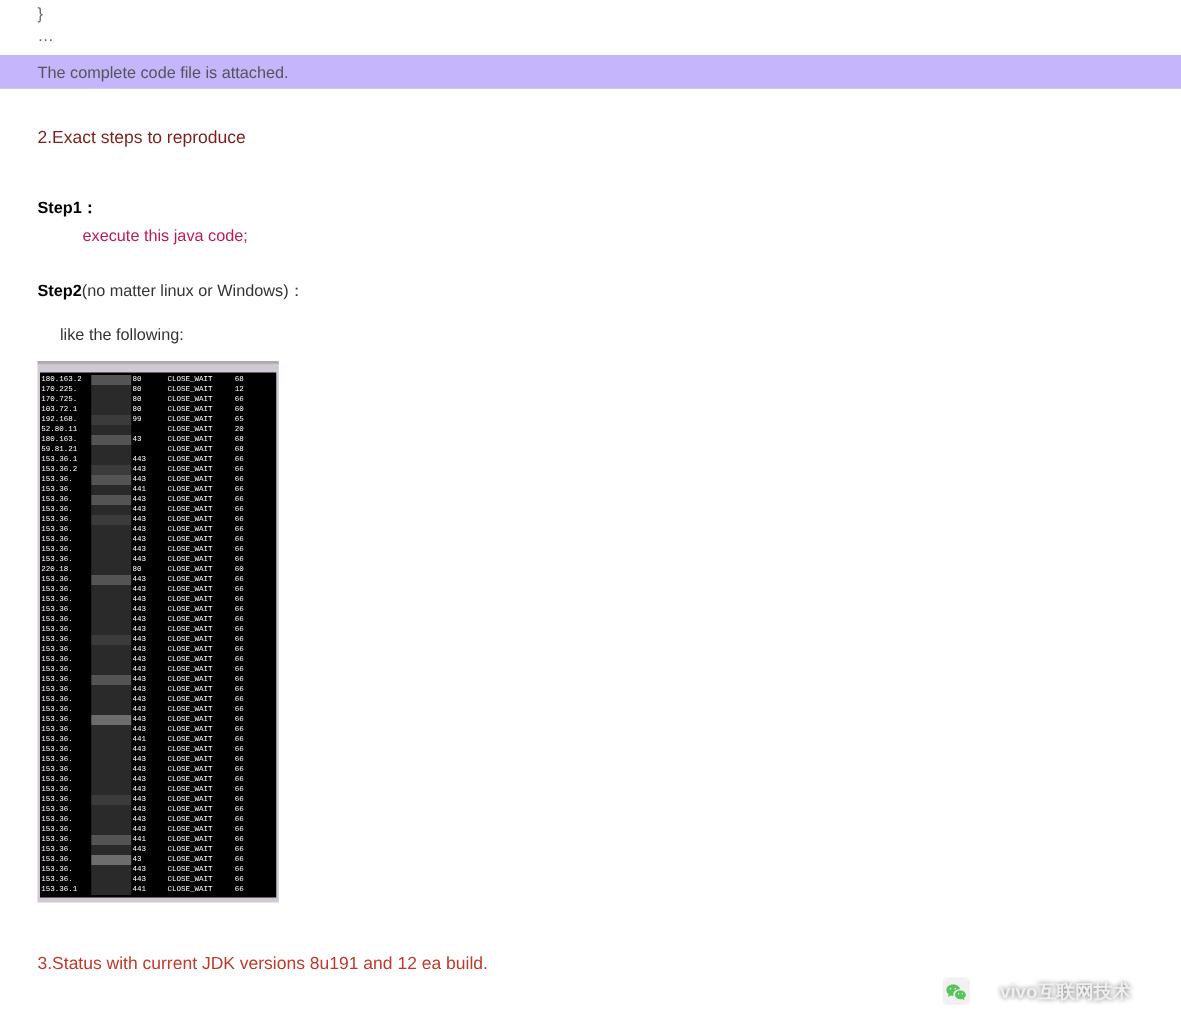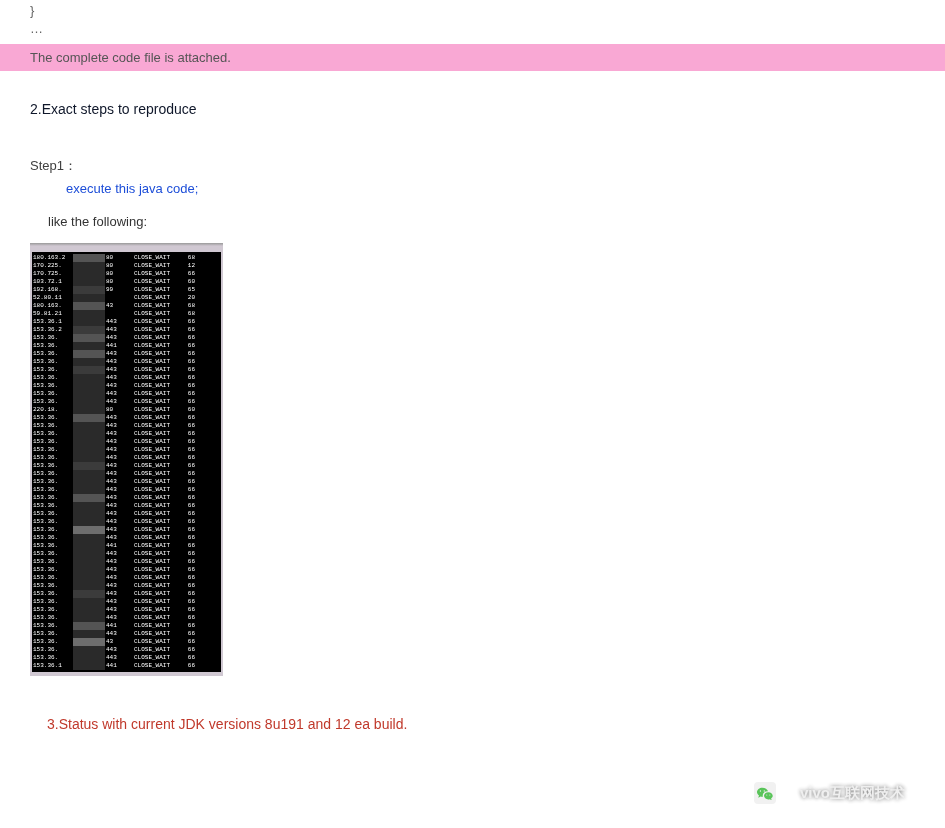--- a/index.html
+++ b/index.html
@@ -7,31 +7,31 @@
     margin: 0;
     font-family: Arial, "Microsoft YaHei", sans-serif;
     font-size: 13px;
     color: #333;
     background: #fff;
     width: 945px;
   }
   .content { padding: 0 30px 30px 30px; }
   .code-line { color: #666; font-size: 13px; margin: 3px 0; }
   .attached-line {
-    background: #f9a8d4;
+    background: #c4b5fd;
     color: #555;
     padding: 6px 0;
     margin: 8px -30px 0 -30px;
     padding-left: 30px;
   }
-  .section-title { color: #0f172a; font-size: 14px; margin: 30px 0 20px 0; }
+  .section-title { color: #7f1d1d; font-size: 14px; margin: 30px 0 20px 0; }
   .step-block { margin-top: 40px; }
-  .step-label { font-weight: normal; color: #404040; }
+  .step-label { font-weight: bold; color: #000000; }
   .step-rest { color: #333; }
-  .indent { margin-left: 36px; margin-top: 6px; color: #1d4ed8; }
+  .indent { margin-left: 36px; margin-top: 6px; color: #be185d; }
   .watch-line { margin: 24px 0 20px 36px; color: #333; }
   .like-line { margin: 18px 0 14px 18px; color: #333; }
 
   .terminal-wrap {
     width: 193px;
     background: #d0c8d2;
     padding: 10px 2px 4px 2px;
     position: relative;
   }
   .terminal-top-shadow {
@@ -74,39 +74,42 @@
     font-size: 15px;
     font-weight: bold;
   }
   .wm-icon {
     width: 22px; height: 22px;
     border-radius: 4px;
     background: #f0f0f0;
     display: flex; align-items: center; justify-content: center;
   }
   .wm-icon svg { width: 16px; height: 14px; fill: #4bbf4b; }
-  .footer-title { color: #c0392b; font-size: 14px; margin-top: 40px; margin-left: 17px; }
+  .footer-title { color: #c0392b; font-size: 14px; margin-top: 40px; }
 </style>
 </head>
 <body>
 
 <div class="content">
 
   <div class="code-line">}</div>
   <div class="code-line">…</div>
 
   <div class="attached-line">The complete code file is attached.</div>
 
   <div class="section-title">2.Exact steps to reproduce</div>
 
   <div class="step-block">
     <span class="step-label">Step1：</span>
     <div class="indent">execute this java code;</div>
   </div>
 
+  <div class="step-block" style="margin-top:28px">
+    <span class="step-label">Step2</span><span class="step-rest">(no matter linux or Windows)：</span>
+  </div>
 
 
   <div class="like-line">like the following:</div>
 
   <div class="terminal-wrap">
     <div class="terminal-top-shadow"></div>
     <div class="terminal" id="terminal"><div class="trow"><span class="c-ip">180.163.2</span><span class="c-mask blur-c"></span><span class="c-port">80</span><span class="c-stat">CLOSE_WAIT</span><span class="c-cnt">68</span></div><div class="trow"><span class="c-ip">170.225.</span><span class="c-mask blur-a"></span><span class="c-port">80</span><span class="c-stat">CLOSE_WAIT</span><span class="c-cnt">12</span></div><div class="trow"><span class="c-ip">170.725.</span><span class="c-mask blur-a"></span><span class="c-port">80</span><span class="c-stat">CLOSE_WAIT</span><span class="c-cnt">66</span></div><div class="trow"><span class="c-ip">103.72.1</span><span class="c-mask blur-a"></span><span class="c-port">80</span><span class="c-stat">CLOSE_WAIT</span><span class="c-cnt">60</span></div><div class="trow"><span class="c-ip">192.168.</span><span class="c-mask blur-b"></span><span class="c-port">99</span><span class="c-stat">CLOSE_WAIT</span><span class="c-cnt">65</span></div><div class="trow"><span class="c-ip">52.80.11</span><span class="c-mask blur-a"></span><span class="c-port"></span><span class="c-stat">CLOSE_WAIT</span><span class="c-cnt">20</span></div><div class="trow"><span class="c-ip">180.163.</span><span class="c-mask blur-c"></span><span class="c-port">43</span><span class="c-stat">CLOSE_WAIT</span><span class="c-cnt">68</span></div><div class="trow"><span class="c-ip">59.81.21</span><span class="c-mask blur-a"></span><span class="c-port"></span><span class="c-stat">CLOSE_WAIT</span><span class="c-cnt">68</span></div><div class="trow"><span class="c-ip">153.36.1</span><span class="c-mask blur-a"></span><span class="c-port">443</span><span class="c-stat">CLOSE_WAIT</span><span class="c-cnt">66</span></div><div class="trow"><span class="c-ip">153.36.2</span><span class="c-mask blur-b"></span><span class="c-port">443</span><span class="c-stat">CLOSE_WAIT</span><span class="c-cnt">66</span></div><div class="trow"><span class="c-ip">153.36.</span><span class="c-mask blur-c"></span><span class="c-port">443</span><span class="c-stat">CLOSE_WAIT</span><span class="c-cnt">66</span></div><div class="trow"><span class="c-ip">153.36.</span><span class="c-mask blur-a"></span><span class="c-port">441</span><span class="c-stat">CLOSE_WAIT</span><span class="c-cnt">66</span></div><div class="trow"><span class="c-ip">153.36.</span><span class="c-mask blur-c"></span><span class="c-port">443</span><span class="c-stat">CLOSE_WAIT</span><span class="c-cnt">66</span></div><div class="trow"><span class="c-ip">153.36.</span><span class="c-mask blur-a"></span><span class="c-port">443</span><span class="c-stat">CLOSE_WAIT</span><span class="c-cnt">66</span></div><div class="trow"><span class="c-ip">153.36.</span><span class="c-mask blur-b"></span><span class="c-port">443</span><span class="c-stat">CLOSE_WAIT</span><span class="c-cnt">66</span></div><div class="trow"><span class="c-ip">153.36.</span><span class="c-mask blur-a"></span><span class="c-port">443</span><span class="c-stat">CLOSE_WAIT</span><span class="c-cnt">66</span></div><div class="trow"><span class="c-ip">153.36.</span><span class="c-mask blur-a"></span><span class="c-port">443</span><span class="c-stat">CLOSE_WAIT</span><span class="c-cnt">66</span></div><div class="trow"><span class="c-ip">153.36.</span><span class="c-mask blur-a"></span><span class="c-port">443</span><span class="c-stat">CLOSE_WAIT</span><span class="c-cnt">66</span></div><div class="trow"><span class="c-ip">153.36.</span><span class="c-mask blur-a"></span><span class="c-port">443</span><span class="c-stat">CLOSE_WAIT</span><span class="c-cnt">66</span></div><div class="trow"><span class="c-ip">220.18.</span><span class="c-mask blur-a"></span><span class="c-port">80</span><span class="c-stat">CLOSE_WAIT</span><span class="c-cnt">60</span></div><div class="trow"><span class="c-ip">153.36.</span><span class="c-mask blur-c"></span><span class="c-port">443</span><span class="c-stat">CLOSE_WAIT</span><span class="c-cnt">66</span></div><div class="trow"><span class="c-ip">153.36.</span><span class="c-mask blur-a"></span><span class="c-port">443</span><span class="c-stat">CLOSE_WAIT</span><span class="c-cnt">66</span></div><div class="trow"><span class="c-ip">153.36.</span><span class="c-mask blur-a"></span><span class="c-port">443</span><span class="c-stat">CLOSE_WAIT</span><span class="c-cnt">66</span></div><div class="trow"><span class="c-ip">153.36.</span><span class="c-mask blur-a"></span><span class="c-port">443</span><span class="c-stat">CLOSE_WAIT</span><span class="c-cnt">66</span></div><div class="trow"><span class="c-ip">153.36.</span><span class="c-mask blur-a"></span><span class="c-port">443</span><span class="c-stat">CLOSE_WAIT</span><span class="c-cnt">66</span></div><div class="trow"><span class="c-ip">153.36.</span><span class="c-mask blur-a"></span><span class="c-port">443</span><span class="c-stat">CLOSE_WAIT</span><span class="c-cnt">66</span></div><div class="trow"><span class="c-ip">153.36.</span><span class="c-mask blur-b"></span><span class="c-port">443</span><span class="c-stat">CLOSE_WAIT</span><span class="c-cnt">66</span></div><div class="trow"><span class="c-ip">153.36.</span><span class="c-mask blur-a"></span><span class="c-port">443</span><span class="c-stat">CLOSE_WAIT</span><span class="c-cnt">66</span></div><div class="trow"><span class="c-ip">153.36.</span><span class="c-mask blur-a"></span><span class="c-port">443</span><span class="c-stat">CLOSE_WAIT</span><span class="c-cnt">66</span></div><div class="trow"><span class="c-ip">153.36.</span><span class="c-mask blur-a"></span><span class="c-port">443</span><span class="c-stat">CLOSE_WAIT</span><span class="c-cnt">66</span></div><div class="trow"><span class="c-ip">153.36.</span><span class="c-mask blur-c"></span><span class="c-port">443</span><span class="c-stat">CLOSE_WAIT</span><span class="c-cnt">66</span></div><div class="trow"><span class="c-ip">153.36.</span><span class="c-mask blur-a"></span><span class="c-port">443</span><span class="c-stat">CLOSE_WAIT</span><span class="c-cnt">66</span></div><div class="trow"><span class="c-ip">153.36.</span><span class="c-mask blur-a"></span><span class="c-port">443</span><span class="c-stat">CLOSE_WAIT</span><span class="c-cnt">66</span></div><div class="trow"><span class="c-ip">153.36.</span><span class="c-mask blur-a"></span><span class="c-port">443</span><span class="c-stat">CLOSE_WAIT</span><span class="c-cnt">66</span></div><div class="trow"><span class="c-ip">153.36.</span><span class="c-mask blur-d"></span><span class="c-port">443</span><span class="c-stat">CLOSE_WAIT</span><span class="c-cnt">66</span></div><div class="trow"><span class="c-ip">153.36.</span><span class="c-mask blur-a"></span><span class="c-port">443</span><span class="c-stat">CLOSE_WAIT</span><span class="c-cnt">66</span></div><div class="trow"><span class="c-ip">153.36.</span><span class="c-mask blur-a"></span><span class="c-port">441</span><span class="c-stat">CLOSE_WAIT</span><span class="c-cnt">66</span></div><div class="trow"><span class="c-ip">153.36.</span><span class="c-mask blur-a"></span><span class="c-port">443</span><span class="c-stat">CLOSE_WAIT</span><span class="c-cnt">66</span></div><div class="trow"><span class="c-ip">153.36.</span><span class="c-mask blur-a"></span><span class="c-port">443</span><span class="c-stat">CLOSE_WAIT</span><span class="c-cnt">66</span></div><div class="trow"><span class="c-ip">153.36.</span><span class="c-mask blur-a"></span><span class="c-port">443</span><span class="c-stat">CLOSE_WAIT</span><span class="c-cnt">66</span></div><div class="trow"><span class="c-ip">153.36.</span><span class="c-mask blur-a"></span><span class="c-port">443</span><span class="c-stat">CLOSE_WAIT</span><span class="c-cnt">66</span></div><div class="trow"><span class="c-ip">153.36.</span><span class="c-mask blur-a"></span><span class="c-port">443</span><span class="c-stat">CLOSE_WAIT</span><span class="c-cnt">66</span></div><div class="trow"><span class="c-ip">153.36.</span><span class="c-mask blur-b"></span><span class="c-port">443</span><span class="c-stat">CLOSE_WAIT</span><span class="c-cnt">66</span></div><div class="trow"><span class="c-ip">153.36.</span><span class="c-mask blur-a"></span><span class="c-port">443</span><span class="c-stat">CLOSE_WAIT</span><span class="c-cnt">66</span></div><div class="trow"><span class="c-ip">153.36.</span><span class="c-mask blur-a"></span><span class="c-port">443</span><span class="c-stat">CLOSE_WAIT</span><span class="c-cnt">66</span></div><div class="trow"><span class="c-ip">153.36.</span><span class="c-mask blur-a"></span><span class="c-port">443</span><span class="c-stat">CLOSE_WAIT</span><span class="c-cnt">66</span></div><div class="trow"><span class="c-ip">153.36.</span><span class="c-mask blur-c"></span><span class="c-port">441</span><span class="c-stat">CLOSE_WAIT</span><span class="c-cnt">66</span></div><div class="trow"><span class="c-ip">153.36.</span><span class="c-mask blur-a"></span><span class="c-port">443</span><span class="c-stat">CLOSE_WAIT</span><span class="c-cnt">66</span></div><div class="trow"><span class="c-ip">153.36.</span><span class="c-mask blur-d"></span><span class="c-port">43</span><span class="c-stat">CLOSE_WAIT</span><span class="c-cnt">66</span></div><div class="trow"><span class="c-ip">153.36.</span><span class="c-mask blur-a"></span><span class="c-port">443</span><span class="c-stat">CLOSE_WAIT</span><span class="c-cnt">66</span></div><div class="trow"><span class="c-ip">153.36.</span><span class="c-mask blur-a"></span><span class="c-port">443</span><span class="c-stat">CLOSE_WAIT</span><span class="c-cnt">66</span></div><div class="trow"><span class="c-ip">153.36.1</span><span class="c-mask blur-a"></span><span class="c-port">441</span><span class="c-stat">CLOSE_WAIT</span><span class="c-cnt">66</span></div></div>
   </div>
 
   <div class="footer-title">3.Status with current JDK versions 8u191 and 12 ea build.</div>

